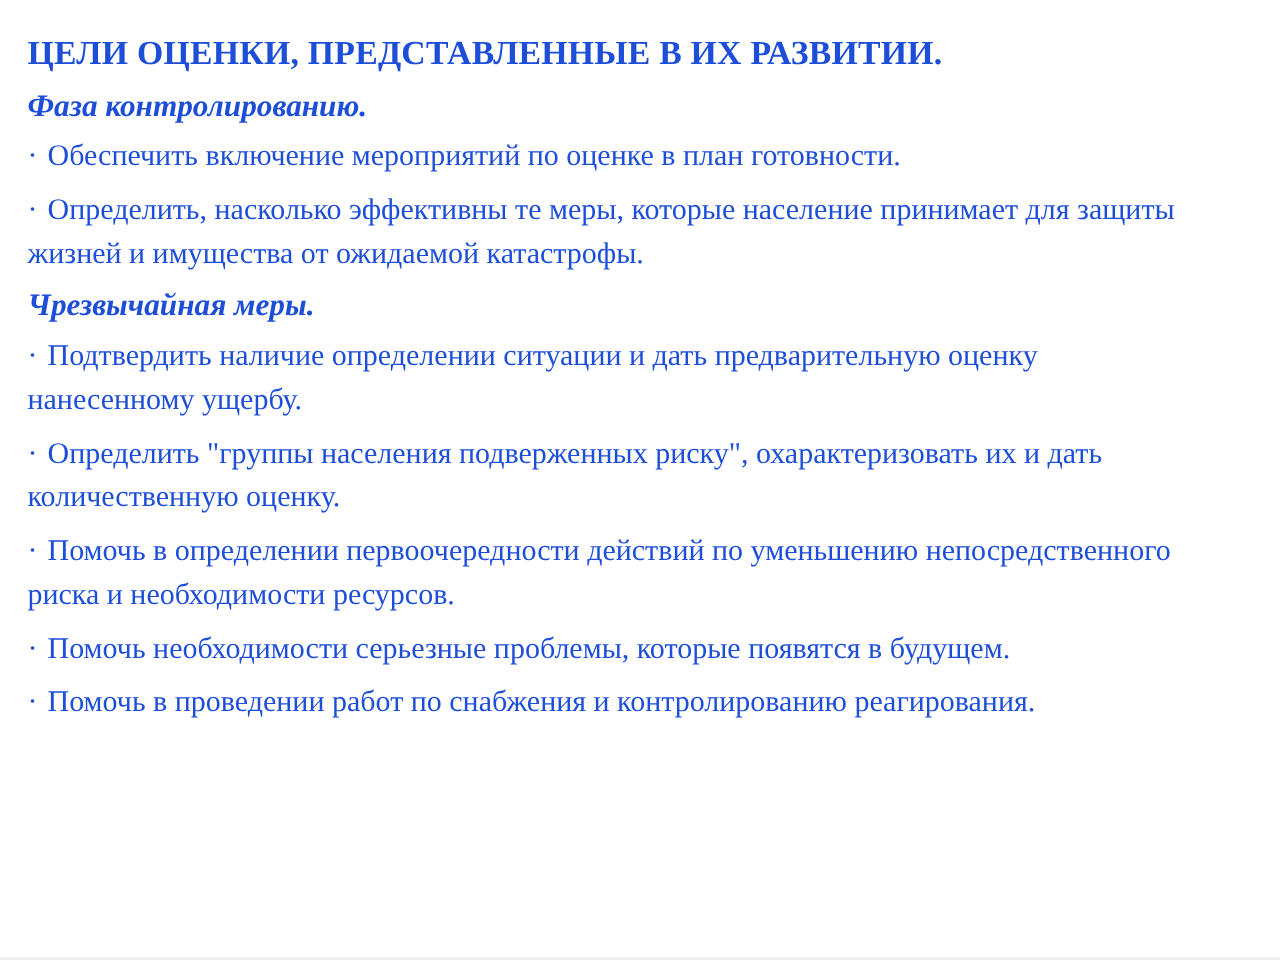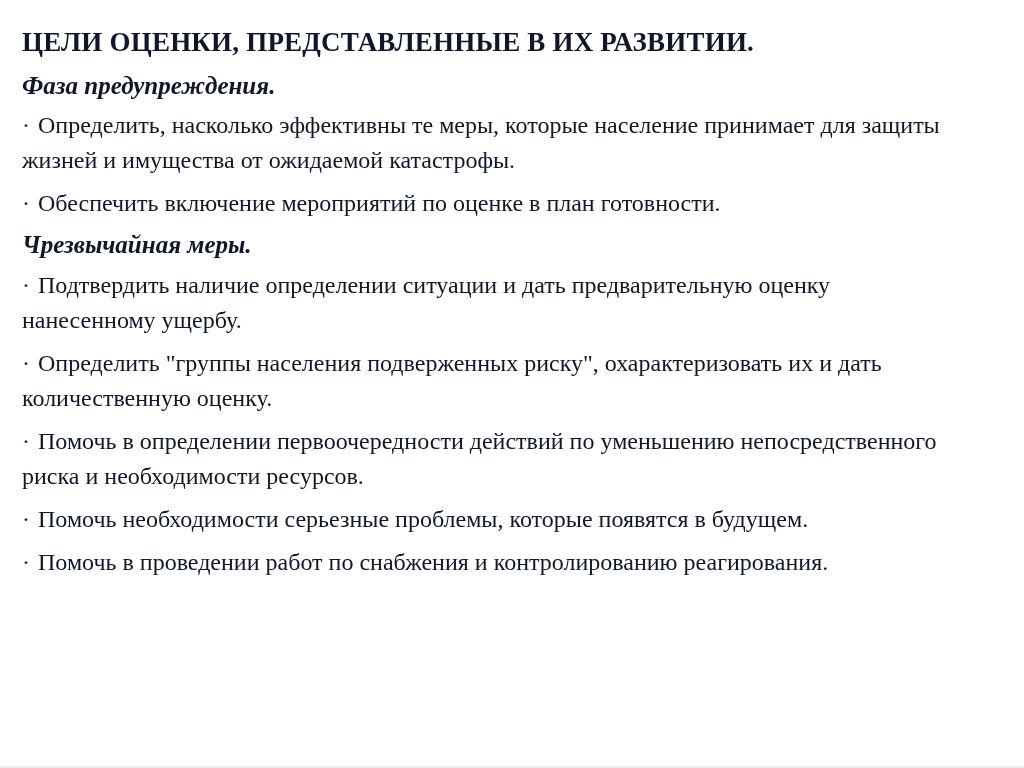--- a/index.html
+++ b/index.html
@@ -8,21 +8,21 @@
     background: #ffffff;
   }
   .slide {
     position: relative;
     width: 1024px;
     height: 768px;
     background: #ffffff;
     box-sizing: border-box;
     padding: 26px 40px 0 22px;
     font-family: "Liberation Serif", "DejaVu Serif", serif;
-    color: #0f172a;
+    color: #1d4ed8;
     overflow: hidden;
     border-bottom: 2px solid #ececec;
   }
   .slide-title {
     margin: 0 0 10px 0;
     font-size: 27px;
     font-weight: bold;
     letter-spacing: 0.2px;
     line-height: 1.25;
   }
@@ -44,28 +44,28 @@
     margin-right: 8px;
   }
 </style>
 </head>
 <body>
 
 <div class="slide">
 
   <h1 class="slide-title">ЦЕЛИ ОЦЕНКИ, ПРЕДСТАВЛЕННЫЕ В ИХ РАЗВИТИИ.</h1>
 
-  <h2 class="section-heading">Фаза предупреждения.</h2>
+  <h2 class="section-heading">Фаза контролированию.</h2>
+
+  <p class="bullet">
+    <span class="marker">·</span><span>Обеспечить включение мероприятий по оценке в план готовности.</span>
+  </p>
 
   <p class="bullet">
     <span class="marker">·</span><span>Определить, насколько эффективны те меры, которые население принимает для защиты жизней и имущества от ожидаемой катастрофы.</span>
-  </p>
-
-  <p class="bullet">
-    <span class="marker">·</span><span>Обеспечить включение мероприятий по оценке в план готовности.</span>
   </p>
 
   <h2 class="section-heading">Чрезвычайная меры.</h2>
 
   <p class="bullet">
     <span class="marker">·</span><span>Подтвердить наличие определении ситуации и дать предварительную оценку нанесенному ущербу.</span>
   </p>
 
   <p class="bullet">
     <span class="marker">·</span><span>Определить "группы населения подверженных риску", охарактеризовать их и дать количественную оценку.</span>

